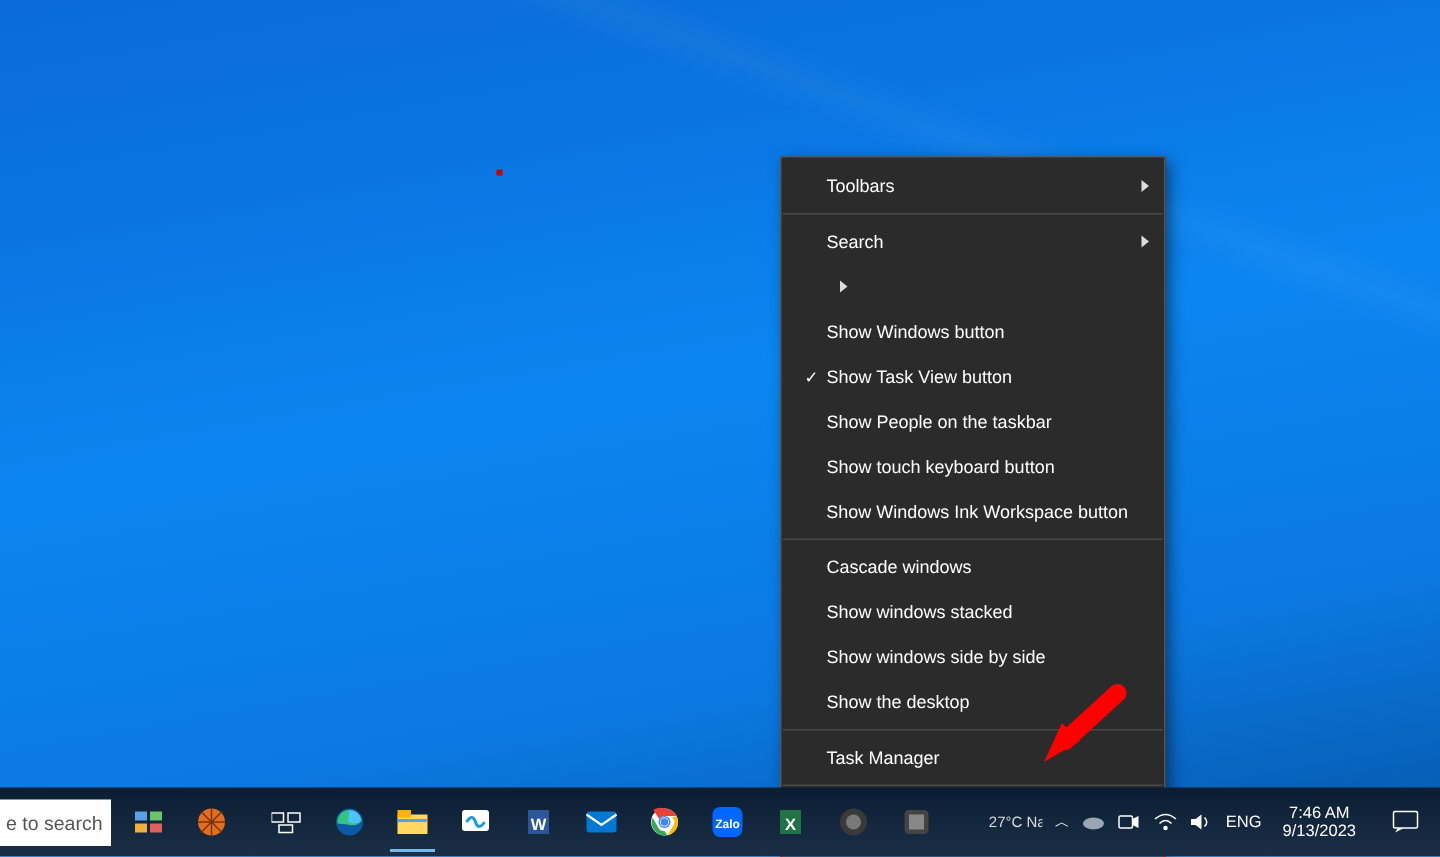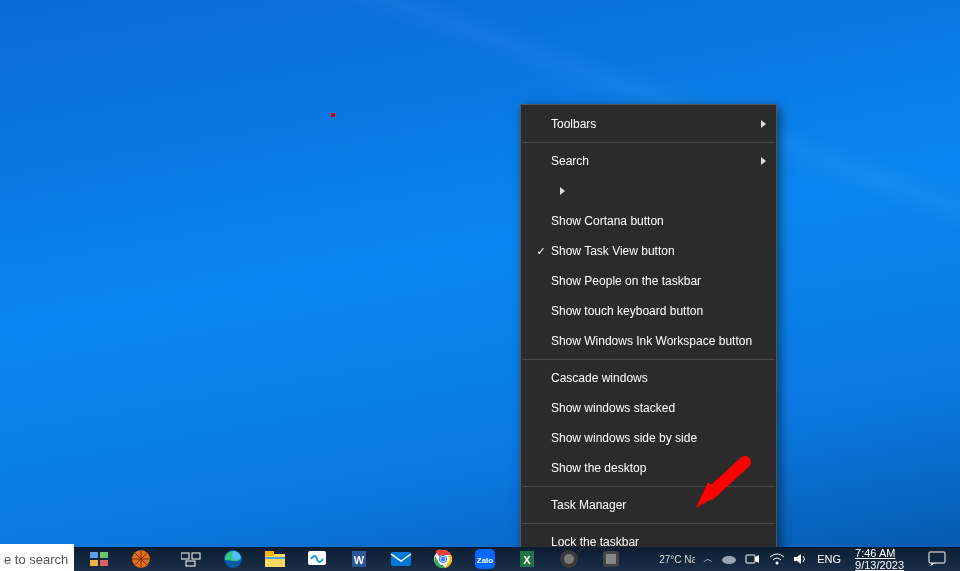--- a/index.html
+++ b/index.html
@@ -63,21 +63,21 @@
     left: 690px;
     top: 454px;
     pointer-events: none;
   }
   
   .taskbar {
     position: absolute;
     left: 0;
     bottom: 0;
     width: 100%;
-    height: 24px;
+    height: 46px;
     background: linear-gradient(#0b1d33, #1a2f46);
     display: flex;
     align-items: center;
     color: #fff;
   }
   .search-box {
     background: #ffffff;
     height: 31px;
     display: flex;
     align-items: center;
@@ -105,21 +105,21 @@
     margin-left: auto;
     display: flex;
     align-items: center;
     gap: 8px;
     padding-right: 4px;
     font-size: 11px;
   }
   .tray .weather { display:flex; align-items:center; gap:4px; color:#dcdcdc; padding-right:6px; max-width: 40px; overflow:hidden; white-space:nowrap;}
   .tray .chev-up { font-size:10px; color:#fff; }
   .tray .tray-icon { width:16px; text-align:center; color:#fff; }
-  .clock { text-align: left; line-height: 1.1; font-size: 11px; padding: 0 6px; text-decoration: underline; }
+  .clock { text-align: center; line-height: 1.1; font-size: 11px; padding: 0 6px; }
   .notif-btn {
     width: 38px; height: 40px; display:flex; align-items:center; justify-content:center;
   }
   .tiny-cursor {
     position:absolute; left:331px; top:113px; width:4px; height:4px; background:#c00;
   }
   svg { display:block; }
 </style>
 </head>
 <body>
@@ -139,21 +139,21 @@
       <span class="check-col"></span>
       <span class="label">Search</span>
       <span class="arrow-col"><span class="chevron-right"></span></span>
     </div>
     <div class="menu-item">
       <span class="check-col"></span>
       <span class="arrow-col"><span class="chevron-right"></span></span>
     </div>
     <div class="menu-item">
       <span class="check-col"></span>
-      <span class="label">Show Cortana button</span>
+      <span class="label">Show Windows button</span>
       <span class="arrow-col"></span>
     </div>
     <div class="menu-item">
       <span class="check-col">
           <span class="checkmark">✓</span>
         </span>
       <span class="label">Show Task View button</span>
       <span class="arrow-col"></span>
     </div>
     <div class="menu-item">

